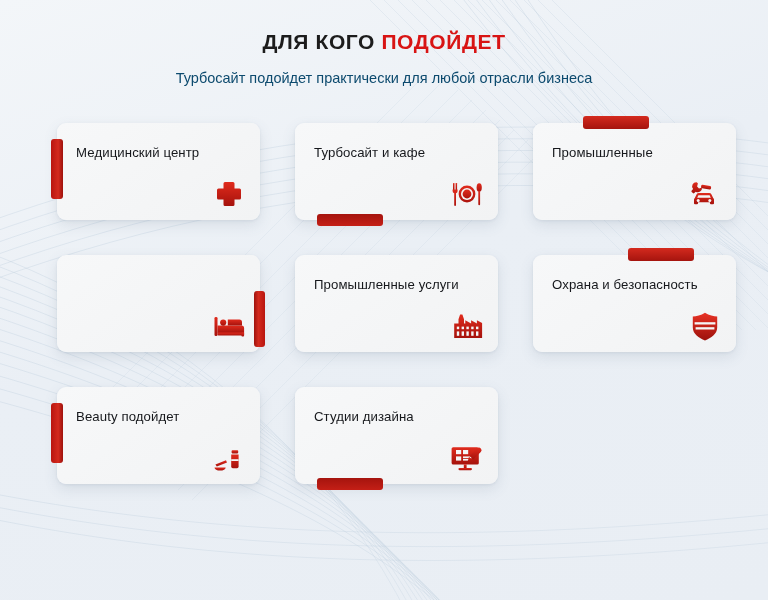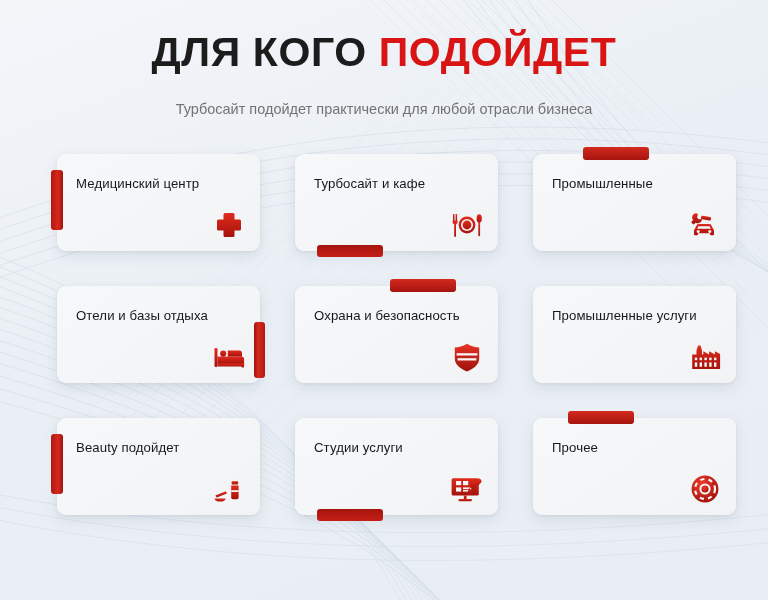--- a/index.html
+++ b/index.html
@@ -32,33 +32,33 @@
   }
 
   
   .header {
     position: relative;
     z-index: 5;
     text-align: center;
     padding-top: 31px;
   }
   .page-title {
-    font-size: 41px;
+    font-size: 21px;
     font-weight: bold;
     letter-spacing: 0.6px;
     color: #1c1c1c;
     line-height: 1.05;
     text-transform: uppercase;
     text-align: center;
   }
   .page-title .accent { color: #d81414; }
   .page-subtitle {
-    margin-top: 27px;
+    margin-top: 17px;
     font-size: 14.5px;
-    color: #737373;
+    color: #0c4a6e;
     font-weight: normal;
   }
 
   
   .cards-grid {
     position: relative;
     z-index: 5;
     margin: 37px auto 0;
     width: 654px;
     display: grid;
@@ -311,55 +311,36 @@
           <path d="M9.4 16.2 h11.2 l1.2 2.6 H8.2 Z" fill="#f4f5f6"></path>
           <circle cx="9.2" cy="21.4" r="1.5" fill="#f4f5f6"></circle>
           <circle cx="20.8" cy="21.4" r="1.5" fill="#f4f5f6"></circle>
         </g>
       </svg>
     </span>
   </div>
 
   <div class="card">
     <div class="accent-bar accent-right"></div>
-    <span class="card-label">Отели и базы отдыха</span>
     <span class="card-icon">
       <svg width="32" height="26" viewBox="0 0 32 26">
         <defs>
             <linearGradient id="gBed" x1="0" y1="0" x2="0" y2="1">
           <stop offset="0%" stop-color="#e02b1d"></stop>
               <stop offset="100%" stop-color="#a5120c"></stop>
         </linearGradient>
           </defs>
         <g fill="url(#gBed)">
           <rect x="1.5" y="4" width="3" height="19" rx="1.3"></rect>
           <path d="M4.5 12.5 h24 a2.6 2.6 0 0 1 2.6 2.6 V20 H4.5 Z"></path>
           <rect x="4.5" y="19.4" width="26.6" height="3.2" rx="1"></rect>
           <rect x="28.4" y="19.4" width="2.7" height="4" rx="1"></rect>
           <circle cx="10.2" cy="9.6" r="3.1"></circle>
           <path d="M14.8 6.6 h11.6 a2.6 2.6 0 0 1 2.6 2.6 v3.3 H14.8 Z"></path>
         </g>
-      </svg>
-    </span>
-  </div>
-
-  <div class="card">
-    <div class="accent-bar accent-top-right"></div>
-    <span class="card-label">Охрана и безопасность</span>
-    <span class="card-icon">
-      <svg width="28" height="30" viewBox="0 0 28 30">
-        <defs>
-            <linearGradient id="gShd" x1="0" y1="0" x2="0" y2="1">
-          <stop offset="0%" stop-color="#e83225"></stop>
-              <stop offset="100%" stop-color="#9c120c"></stop>
-        </linearGradient>
-          </defs>
-        <path d="M14 1.8 C 10 4.6, 5.2 5.4, 1.8 5.4 v11.2 C 1.8 23, 8 27.4, 14 29.4 20 27.4 26.2 23 26.2 16.6 V5.4 C 22.8 5.4, 18 4.6, 14 1.8 Z" fill="url(#gShd)"></path>
-        <rect x="3.6" y="11.2" width="20.8" height="2.3" fill="#f4f5f6"></rect>
-        <rect x="4.6" y="16.2" width="18.8" height="2.3" fill="#f4f5f6"></rect>
       </svg>
     </span>
   </div>
 
   <div class="card">
     <span class="card-label">Промышленные услуги</span>
     <span class="card-icon">
       <svg width="32" height="28" viewBox="0 0 32 28">
         <defs>
             <linearGradient id="gFac" x1="0" y1="0" x2="0" y2="1">
@@ -378,20 +359,38 @@
           <rect x="10.6" y="14.6" width="2.4" height="2.6" fill="#f4f5f6"></rect>
           <rect x="15.4" y="14.6" width="2.4" height="2.6" fill="#f4f5f6"></rect>
           <rect x="20.2" y="14.6" width="2.4" height="2.6" fill="#f4f5f6"></rect>
           <rect x="25.0" y="14.6" width="2.4" height="2.6" fill="#f4f5f6"></rect>
         </g>
       </svg>
     </span>
   </div>
 
   <div class="card">
+    <div class="accent-bar accent-top-right"></div>
+    <span class="card-label">Охрана и безопасность</span>
+    <span class="card-icon">
+      <svg width="28" height="30" viewBox="0 0 28 30">
+        <defs>
+            <linearGradient id="gShd" x1="0" y1="0" x2="0" y2="1">
+          <stop offset="0%" stop-color="#e83225"></stop>
+              <stop offset="100%" stop-color="#9c120c"></stop>
+        </linearGradient>
+          </defs>
+        <path d="M14 1.8 C 10 4.6, 5.2 5.4, 1.8 5.4 v11.2 C 1.8 23, 8 27.4, 14 29.4 20 27.4 26.2 23 26.2 16.6 V5.4 C 22.8 5.4, 18 4.6, 14 1.8 Z" fill="url(#gShd)"></path>
+        <rect x="3.6" y="11.2" width="20.8" height="2.3" fill="#f4f5f6"></rect>
+        <rect x="4.6" y="16.2" width="18.8" height="2.3" fill="#f4f5f6"></rect>
+      </svg>
+    </span>
+  </div>
+
+  <div class="card">
     <div class="accent-bar accent-left"></div>
     <span class="card-label">Beauty подойдет</span>
     <span class="card-icon">
       <svg width="32" height="30" viewBox="0 0 32 30">
         <defs>
             <linearGradient id="gBea" x1="0" y1="0" x2="0" y2="1">
           <stop offset="0%" stop-color="#e02b1d"></stop>
               <stop offset="100%" stop-color="#a5120c"></stop>
         </linearGradient>
           </defs>
@@ -403,21 +402,21 @@
           <rect x="18.6" y="7.2" width="6.6" height="3.2" rx="0.8"></rect>
           <path d="M18.2 11.4 h7.4 v12.2 a1.6 1.6 0 0 1 -1.6 1.6 h-4.2 a1.6 1.6 0 0 1 -1.6 -1.6 Z"></path>
           <rect x="18.2" y="16.2" width="7.4" height="1.8" fill="#f4f5f6"></rect>
         </g>
       </svg>
     </span>
   </div>
 
   <div class="card">
     <div class="accent-bar accent-bottom-left"></div>
-    <span class="card-label">Студии услуги</span>
+    <span class="card-label">Студии дизайна</span>
     <span class="card-icon">
       <svg width="32" height="30" viewBox="0 0 32 30">
         <defs>
             <linearGradient id="gDes" x1="0" y1="0" x2="0" y2="1">
           <stop offset="0%" stop-color="#e02b1d"></stop>
               <stop offset="100%" stop-color="#a5120c"></stop>
         </linearGradient>
           </defs>
         <g fill="url(#gDes)">
           <path d="M2.2 4.2 h24 a1.6 1.6 0 0 1 1.6 1.6 v14.2 a1.6 1.6 0 0 1 -1.6 1.6 h-24 a1.6 1.6 0 0 1 -1.6 -1.6 V5.8 A1.6 1.6 0 0 1 2.2 4.2 Z"></path>
@@ -429,36 +428,14 @@
           <rect x="12.8" y="21.4" width="2.8" height="4.0"></rect>
           <rect x="7.4" y="25.0" width="13.6" height="2.2" rx="1.1"></rect>
 
           <path d="M29.8 5.4 a2.6 2.6 0 0 0 -3.6 0 L18.6 13 l3.6 3.6 7.6 -7.6 a2.6 2.6 0 0 0 0 -3.6 Z"></path>
           <path d="M18.0 13.8 l-1.4 5.0 5.0 -1.4 Z"></path>
         </g>
       </svg>
     </span>
   </div>
 
-  <div class="card">
-    <div class="accent-bar accent-top-left"></div>
-    <span class="card-label">Прочее</span>
-    <span class="card-icon">
-      <svg width="30" height="30" viewBox="0 0 30 30">
-        <defs>
-            <radialGradient id="gGear" cx="38%" cy="32%" r="72%">
-          <stop offset="0%" stop-color="#ef3a2a"></stop>
-              <stop offset="100%" stop-color="#a5120c"></stop>
-        </radialGradient>
-          </defs>
-        <g fill="url(#gGear)">
-          <circle cx="15" cy="15" r="13.4"></circle>
-        </g>
-        <g stroke="#f4f5f6" stroke-width="2.2" fill="none">
-          <circle cx="15" cy="15" r="10.0" stroke-dasharray="4.2 4.2"></circle>
-        </g>
-        <circle cx="15" cy="15" r="5.6" fill="#f4f5f6"></circle>
-        <circle cx="15" cy="15" r="3.6" fill="url(#gGear)"></circle>
-      </svg>
-    </span>
-  </div>
 
 </div>
 
 </body></html>

